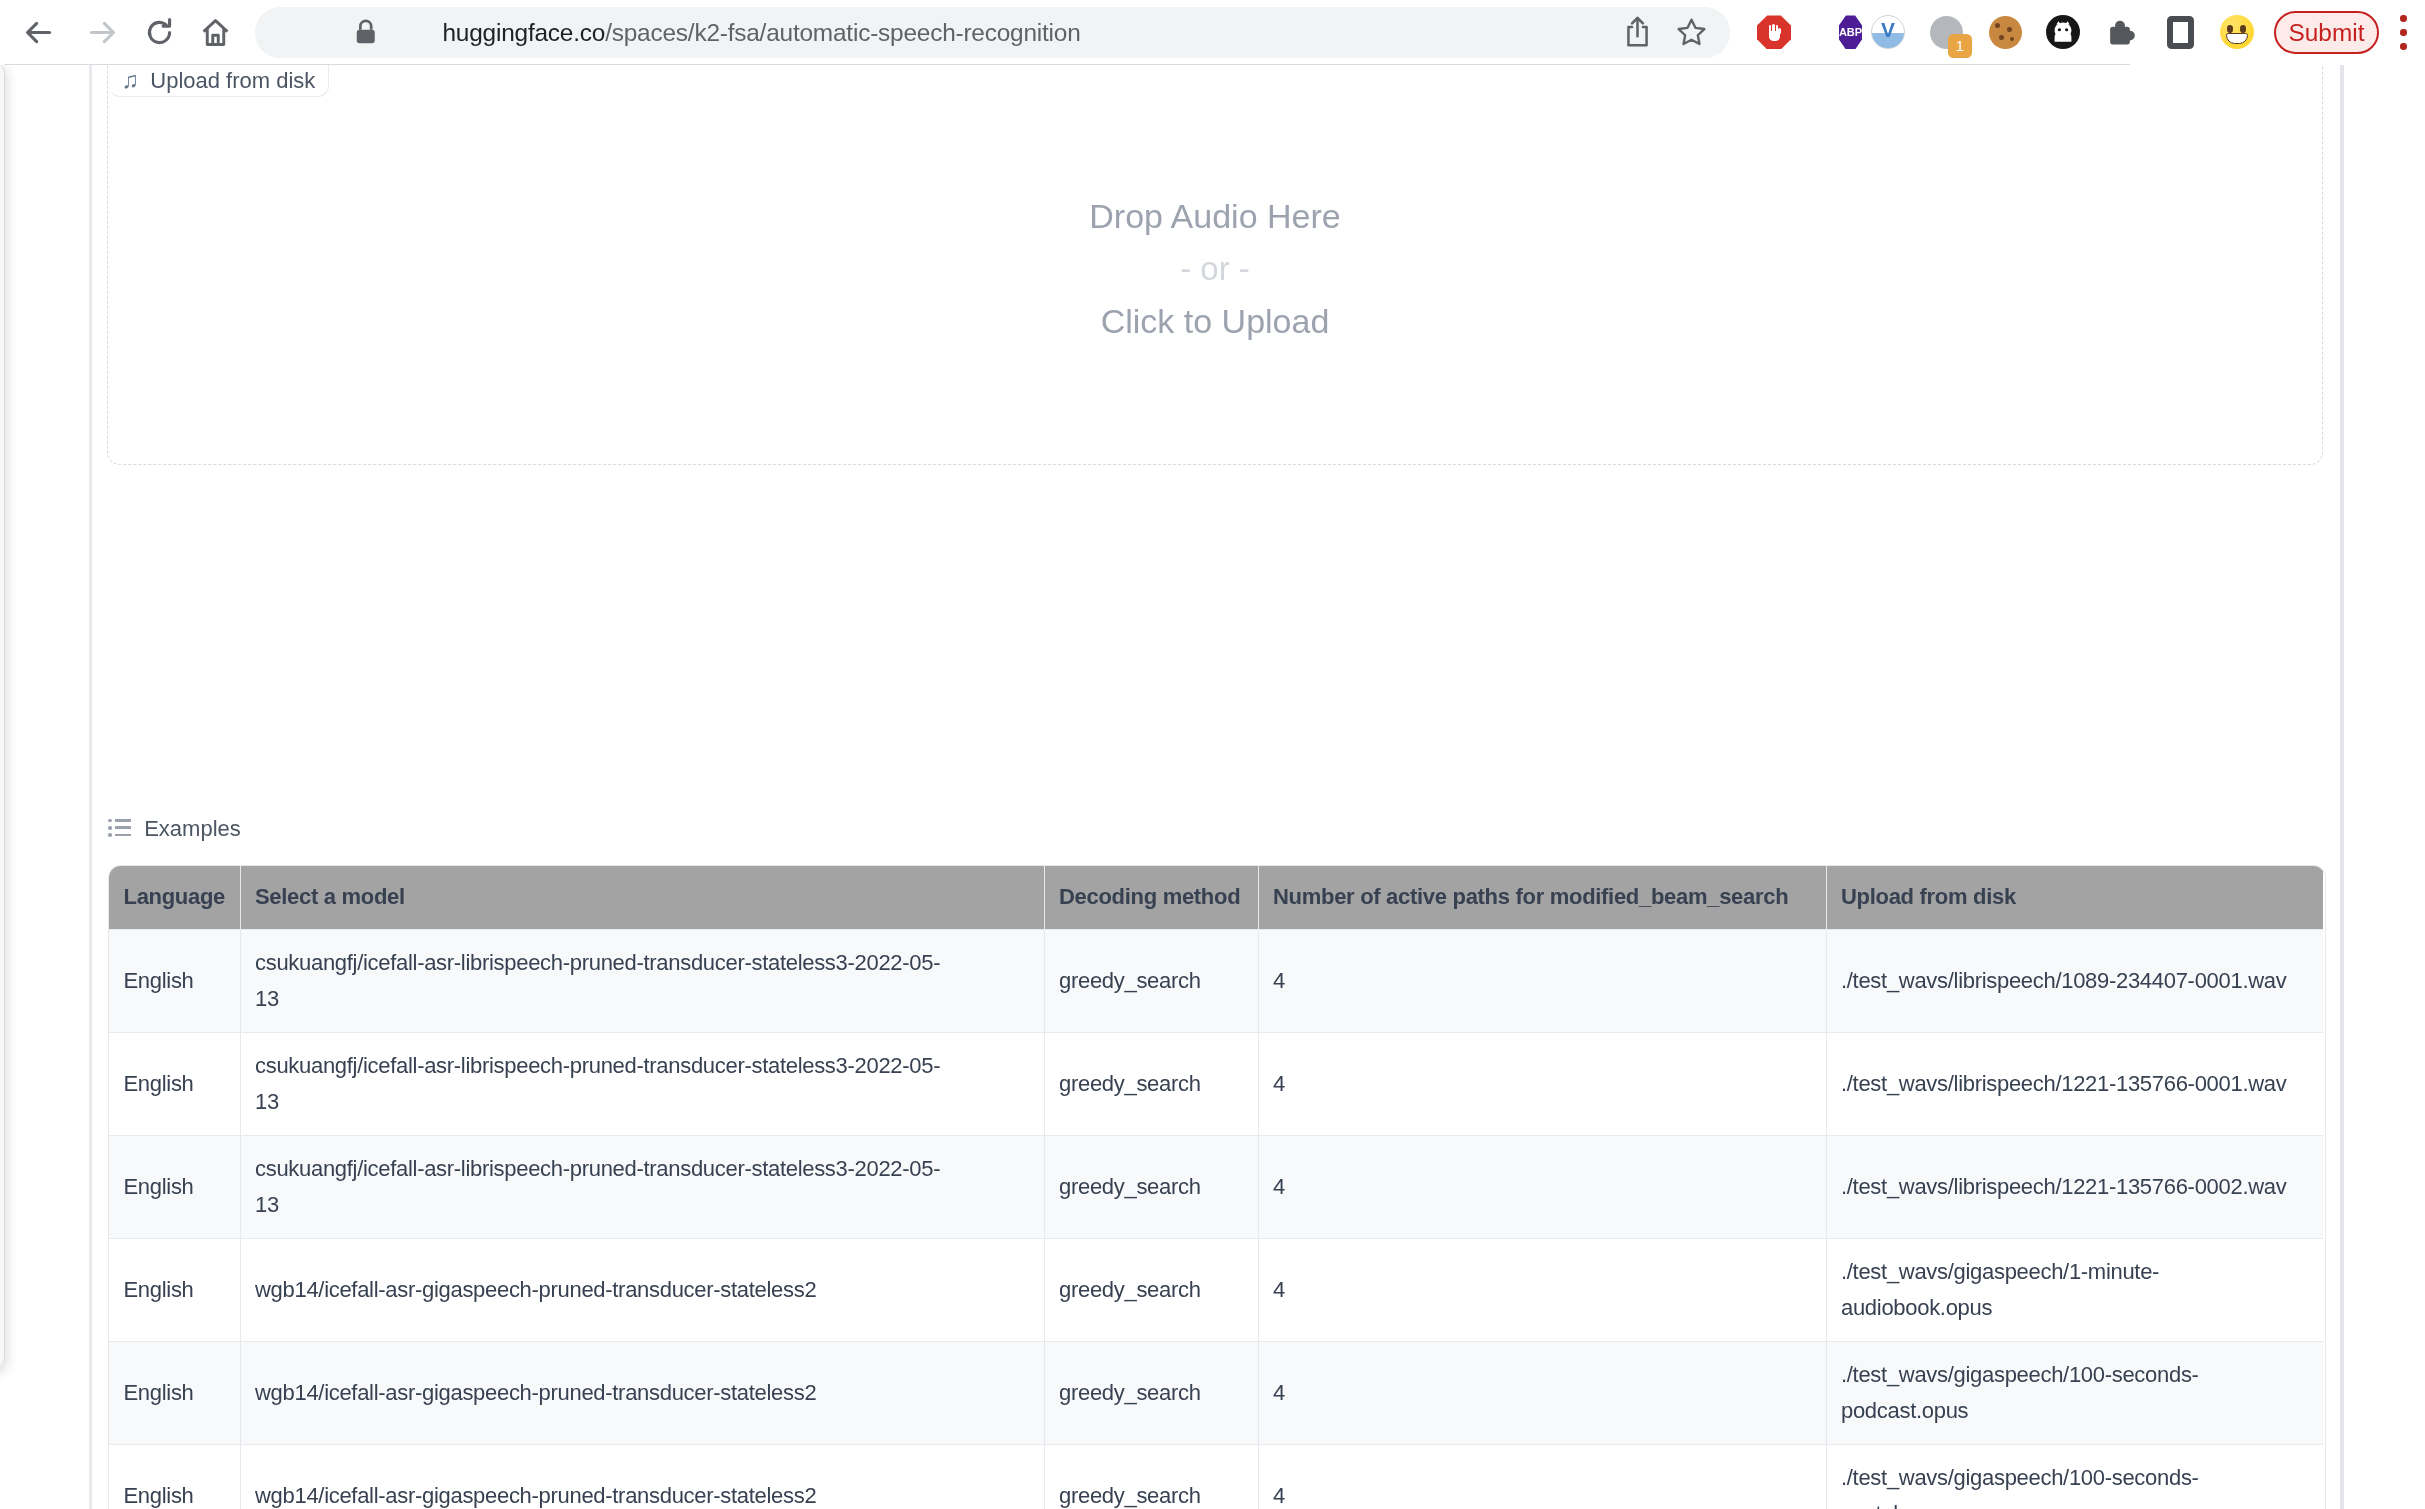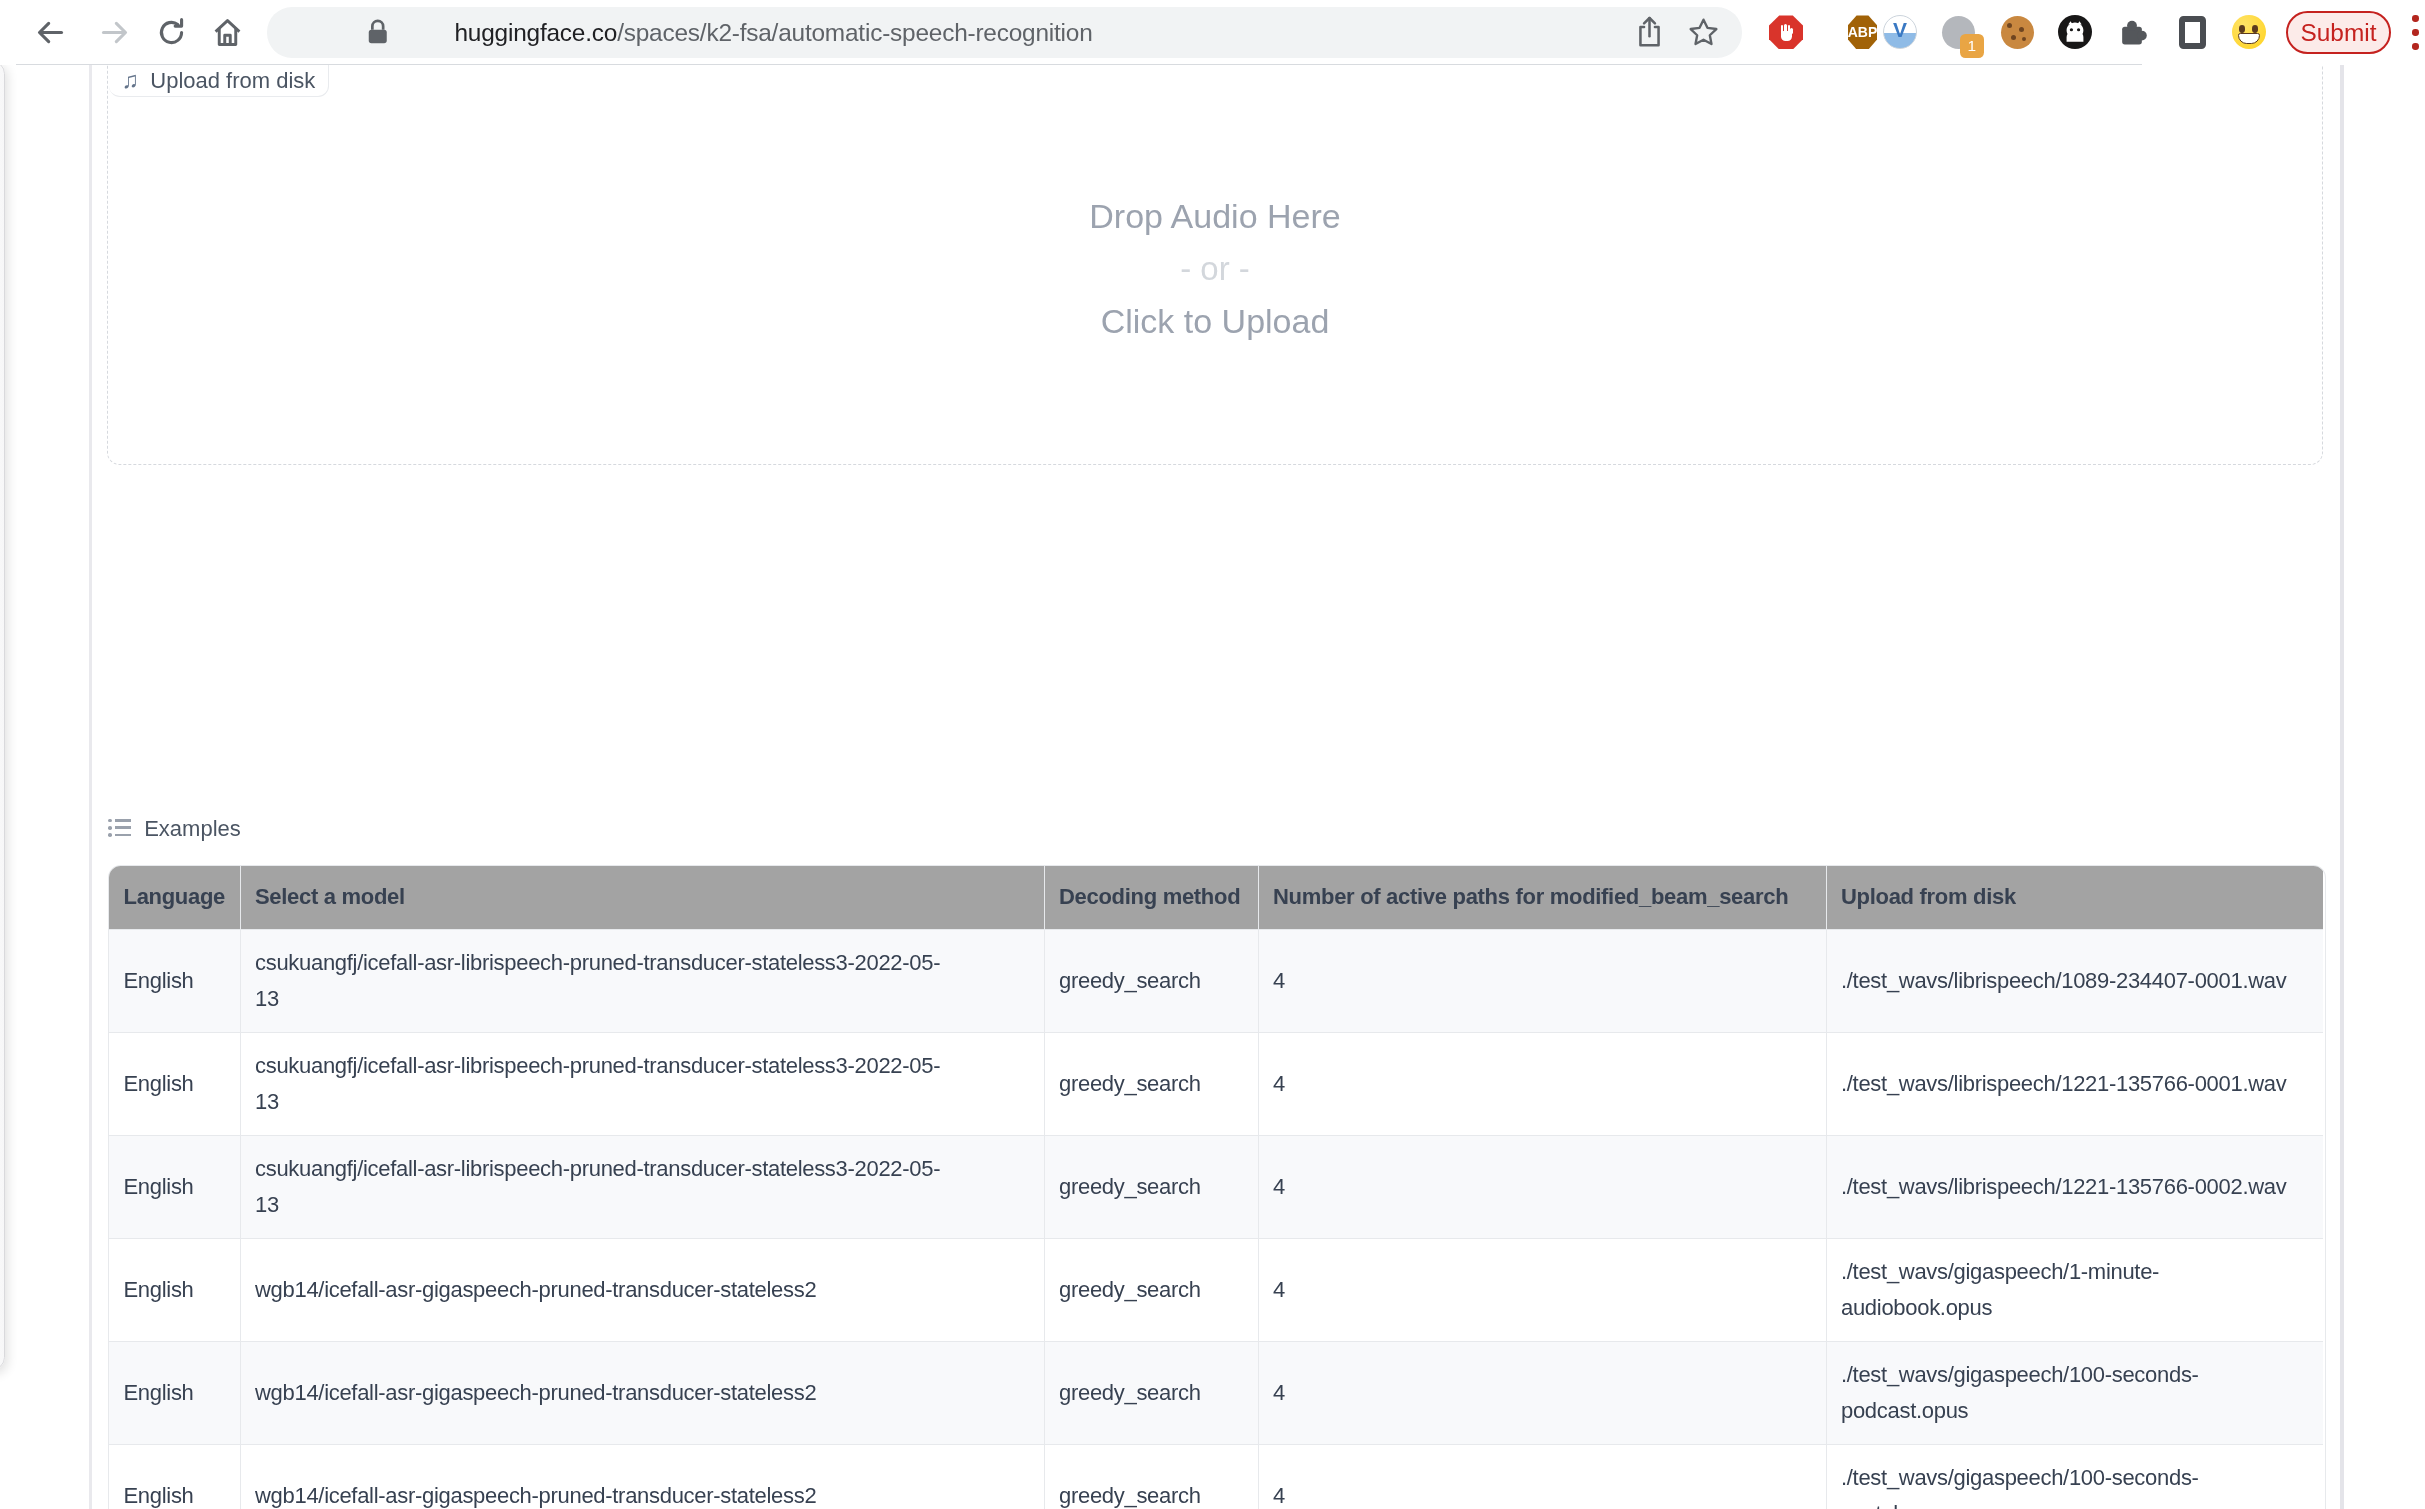--- a/index.html
+++ b/index.html
@@ -3,37 +3,37 @@
 <meta charset="utf-8">
 <style>
   * { margin:0; padding:0; box-sizing:border-box; }
   html,body { background:#fff; }
   #screen {
     position:relative; width:2426px; height:1509px; overflow:hidden;
     font-family:"Liberation Sans","DejaVu Sans",sans-serif; background:#fff;
   }
 
   
-  .toolbar { position:absolute; top:0; left:16px; width:2126px; height:65px;
+  .toolbar { position:absolute; top:0; left:4px; width:2126px; height:65px;
     background:#ffffff; border-bottom:1.8px solid #d8dbdf; z-index:50; }
   .tb-icon { position:absolute; top:14.5px; width:36px; height:36px; display:flex;
     align-items:center; justify-content:center; }
   .omnibox { position:absolute; left:251px; top:7.2px; width:1475px; height:51px;
     background:#f1f3f4; border-radius:25px; display:flex; align-items:center; }
   .lock-wrap { margin-left:99px; width:23.5px; height:27px; flex:0 0 auto; }
   .url-text { margin-left:65px; font-size:24.4px; letter-spacing:-0.2px; color:#202124;
     white-space:nowrap; }
   .url-text .host { color:#202124; }
   .url-text .path { color:#5f6368; }
   .omni-right { margin-left:auto; margin-right:22px; display:flex; gap:23.5px; align-items:center; }
   .ext-icon { position:absolute; top:15.4px; width:34px; height:34px; display:flex;
     align-items:center; justify-content:center; }
   .octagon { width:34px; height:34px; display:flex; align-items:center; justify-content:center;
     clip-path:polygon(30% 0,70% 0,100% 30%,100% 70%,70% 100%,30% 100%,0 70%,0 30%); }
-  .abp-oct { background:#a16207; color:#fff; font-size:14px; font-weight:bold; letter-spacing:0;margin-left:41px; }
+  .abp-oct { background:#4c1d95; color:#fff; font-size:11px; font-weight:bold; letter-spacing:0;margin-left:41px; }
   .ub-oct { background:#d9342b; position:relative; }
   .hand { width:14.5px; height:16.3px; position:relative; }
   .hand .palm { position:absolute; left:1.8px; top:6.3px; width:11px; height:10px; background:#fff; border-radius:2.7px 2.7px 4.5px 4.5px; }
   .hand .f { position:absolute; top:0; width:2.7px; height:9px; background:#fff; border-radius:1.8px; }
   .vim-circle { width:34px; height:34px; border-radius:50%; border:0.9px solid #ccd4dc;
     background:linear-gradient(to bottom,#ffffff 54%,#8fbbe6 54%);
     display:flex; align-items:flex-start; justify-content:center;
     font-weight:bold; font-size:21px; color:#3a79c3; line-height:27px; }
   .avatar-circle { width:33px; height:33px; border-radius:50%; background:#b4b7bc; position:relative; }
   .badge { position:absolute; right:-9px; bottom:-9px; min-width:23.5px; height:23.5px;

